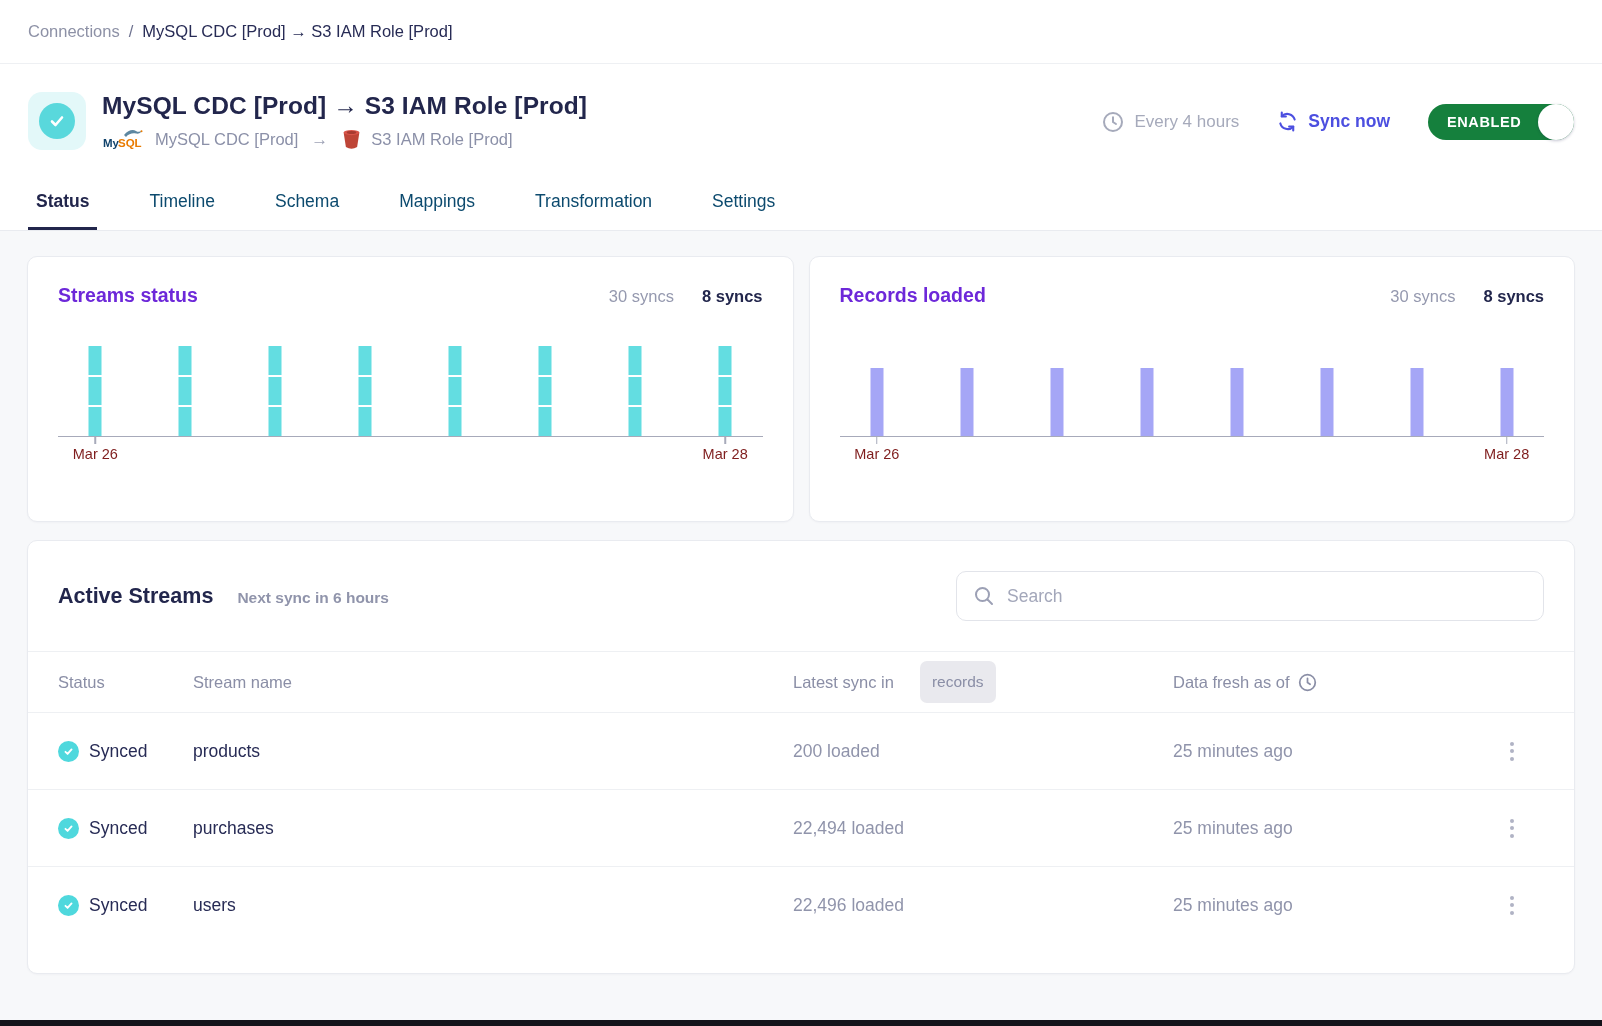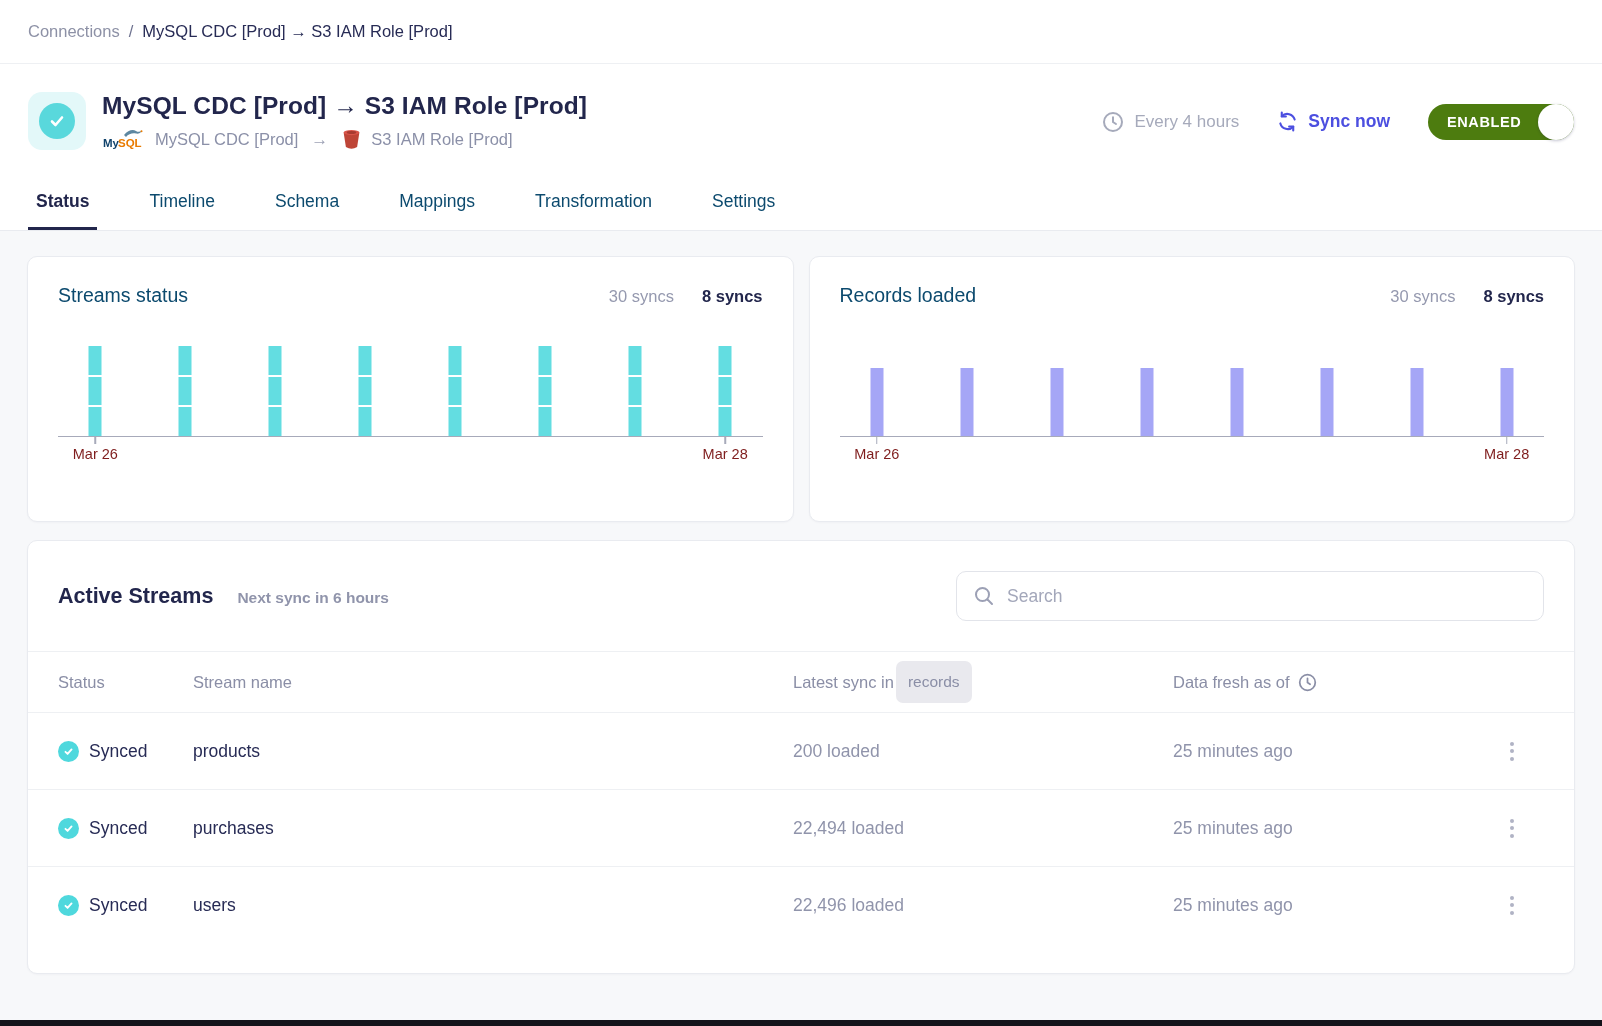--- a/index.html
+++ b/index.html
@@ -33,21 +33,21 @@
     display:flex; align-items:center; justify-content:center;
   }
   .conn-title { font-size:24.5px; font-weight:700; color:#22264c; letter-spacing:.1px; }
   .conn-sub { display:flex; align-items:center; gap:9px; margin-top:8px; color:#8b90a8; font-size:16.5px; }
   .conn-sub .sub-arrow { color:#9da1b5; font-size:17px; margin:0 4px; }
 
   .conn-right { display:flex; align-items:center; gap:38px; }
   .sched { display:flex; align-items:center; gap:10px; color:#a6aabb; font-size:17px; }
   .syncnow { display:flex; align-items:center; gap:10px; color:#4c4fe0; font-size:17.5px; font-weight:700; cursor:pointer; }
   .toggle {
-    min-width:146px; height:36px; border-radius:18px; background:#4d7c0f;
+    min-width:146px; height:36px; border-radius:18px; background:#15803d;
     display:flex; align-items:center; position:relative; cursor:pointer;
     padding:0 44px 0 19px;
   }
   .toggle-label { color:#ffffff; font-size:14.5px; font-weight:700; letter-spacing:.6px; }
   .toggle-knob {
     position:absolute; right:0px; top:0px; width:36px; height:36px; border-radius:50%;
     background:#ffffff; box-shadow:0 1px 3px rgba(30,30,80,.25);
   }
 
   .tabs { display:flex; gap:44px; padding:6px 28px 0 28px; }
@@ -56,21 +56,21 @@
 
   
   .main { padding:25px 27px 0 27px; }
   .cards-row { display:flex; gap:15px; }
   .chart-card {
     flex:1 1 0; height:266px; background:#ffffff; border:1px solid #e9ebf0;
     border-radius:10px; padding:27px 30px 0 30px;
     box-shadow:0 1px 2px rgba(20,20,60,.03);
   }
   .chart-card-head { display:flex; justify-content:space-between; align-items:baseline; }
-  .chart-title { font-size:19.5px; font-weight:400; color:#0c4a6e; }
+  .chart-title { font-size:19.5px; font-weight:700; color:#6d28d9; }
   .chart-filters { display:flex; gap:28px; align-items:baseline; }
   .filter-inactive { color:#9599af; font-size:16.5px; cursor:pointer; }
   .filter-active { color:#22264c; font-size:16.5px; font-weight:700; cursor:pointer; }
 
   .chart-area {
     position:relative; height:105px; margin-top:25px;
     border-bottom:1.5px solid #a7aaba;
   }
   .sync-bar {
     position:absolute; bottom:0; width:13px; transform:translateX(-50%);
@@ -108,21 +108,21 @@
   .stable { width:100%; }
   .srow {
     display:grid; grid-template-columns:135px 600px 380px 1fr 46px;
     align-items:center; padding:0 30px; border-top:1px solid #eef0f3;
   }
   .srow.head { height:61px; color:#8a8ea6; font-size:16.5px; }
   .srow.body-row { height:77px; font-size:17.5px; cursor:pointer; }
   .col-latest { display:flex; align-items:center; gap:2px; }
   .records-chip {
     background:#e9e9ee; color:#8a8ea6; font-size:15.5px;
-    padding:12px 12px; border-radius:7px; cursor:pointer;
+    padding:12px 12px; border-radius:7px; cursor:pointer;margin-left:24px;
   }
   .col-fresh-head { display:flex; align-items:center; gap:9px; }
   .cell-status { display:flex; align-items:center; gap:10px; color:#272b55; }
   .row-check {
     width:21px; height:21px; border-radius:50%; background:#4fd8dd;
     display:flex; align-items:center; justify-content:center; flex:0 0 auto;
   }
   .cell-name { color:#272b55; }
   .cell-gray { color:#9094ab; }
   .kebab { display:flex; flex-direction:column; gap:3.5px; align-items:center; justify-content:center;

